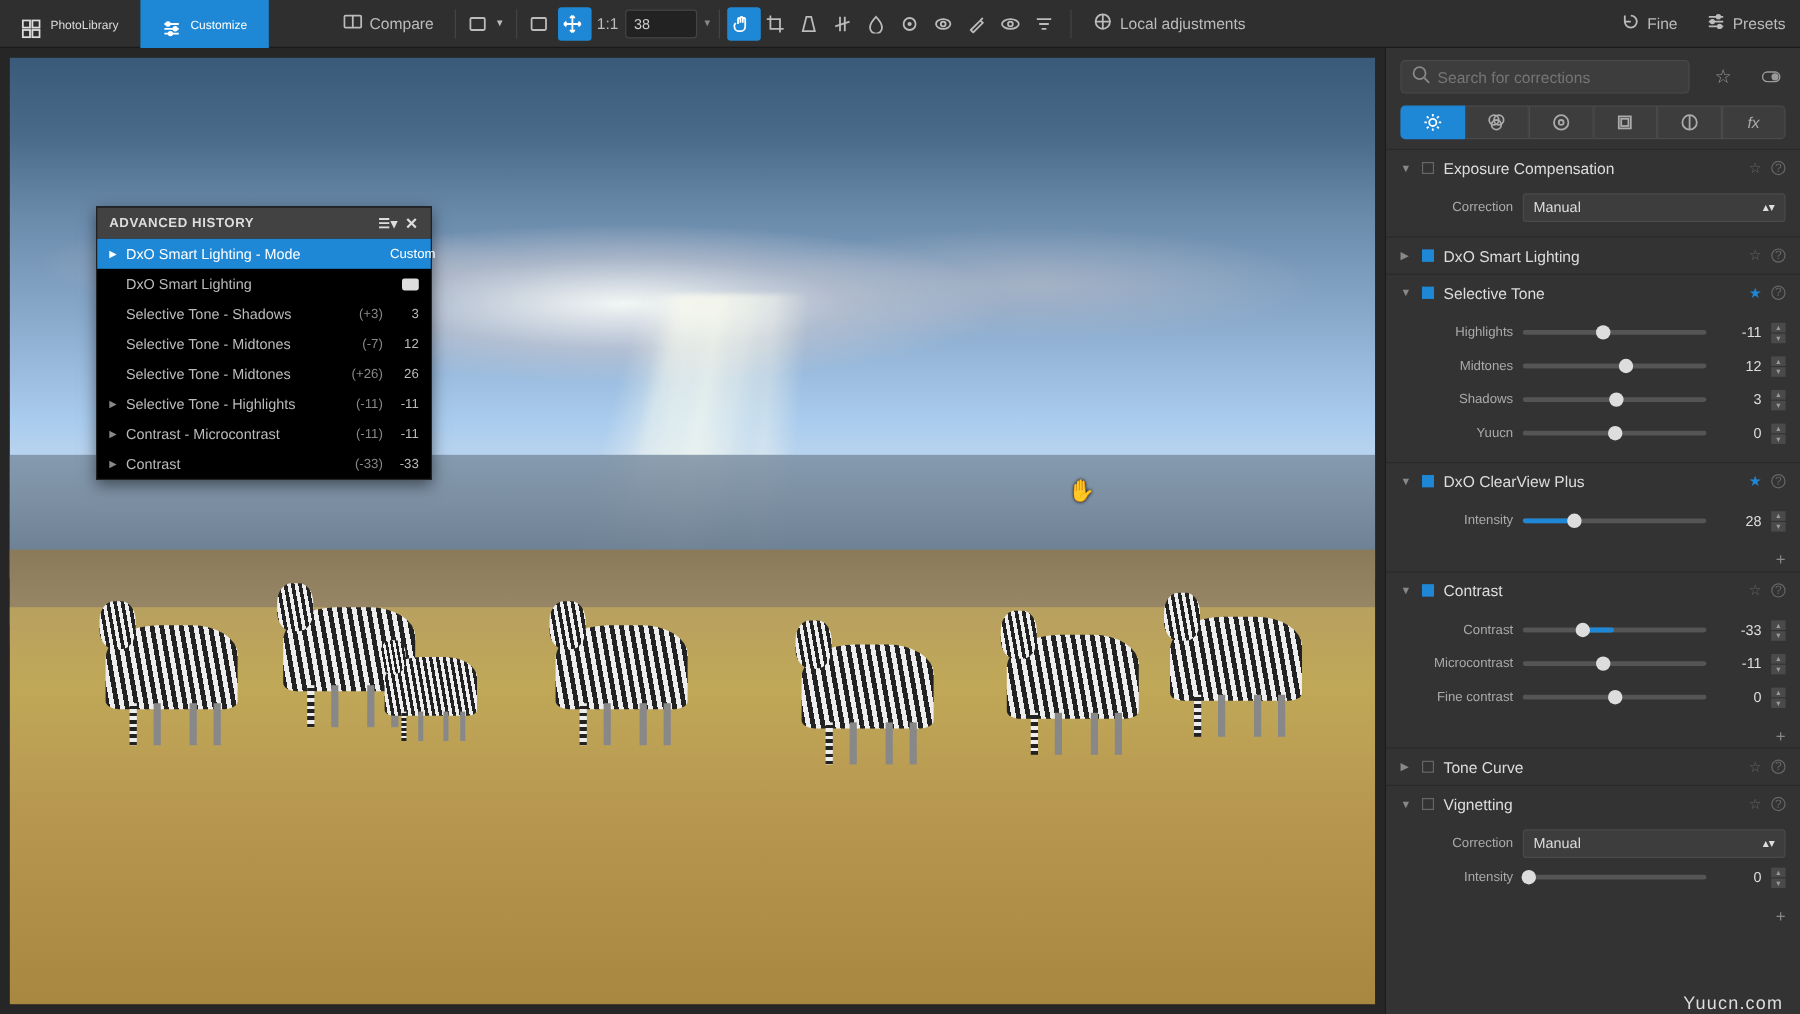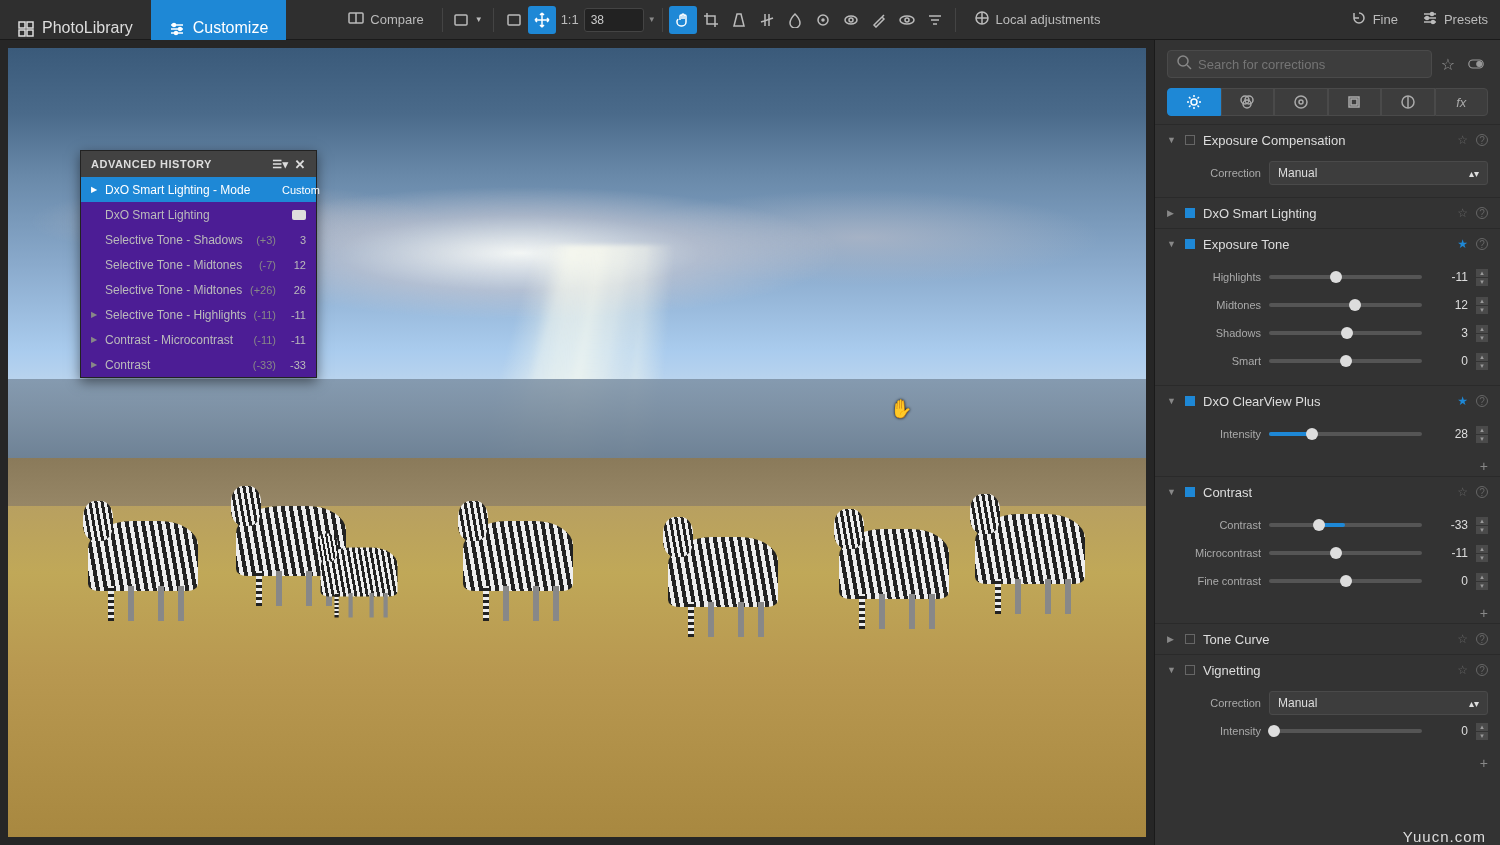--- a/index.html
+++ b/index.html
@@ -1,53 +1,53 @@
 <!DOCTYPE html>
 <html><head>
 <meta charset="utf-8">
 <style>
 *{margin:0;padding:0;box-sizing:border-box;font-family:-apple-system,BlinkMacSystemFont,"Segoe UI",Arial,sans-serif;user-select:none}
 body{width:1500px;height:845px;background:#2a2a2a;color:#ccc;overflow:hidden;position:relative}
 .toolbar{height:40px;background:#2f2f2f;display:flex;align-items:center;border-bottom:1px solid #1a1a1a}
-.tab{height:40px;display:flex;align-items:flex-end;padding:3px 18px;font-size:16px;color:#ddd;gap:8px;cursor:pointer}
+.tab{height:40px;display:flex;align-items:flex-start;padding:16px 18px;font-size:10px;color:#ddd;gap:8px;cursor:pointer}
 .tab.active{background:#1e88d6;color:#fff}
 .tab .ico{width:16px;height:16px;display:flex;align-items:center;justify-content:center}
-.tool-btn{height:28px;min-width:28px;display:flex;align-items:center;justify-content:center;color:#bbb;border-radius:3px;cursor:pointer;font-size:13px;gap:6px;padding:0 4px}
+.tool-btn{height:28px;min-width:28px;display:flex;align-items:center;justify-content:space-between;color:#bbb;border-radius:3px;cursor:pointer;font-size:13px;gap:6px;padding:0 4px}
 .tool-btn.wide{padding:0 12px}
 .tool-btn.active{background:#1e88d6;color:#fff}
 .sep{width:1px;height:24px;background:#444;margin:0 6px}
 .zoom-input{width:60px;height:24px;background:#222;border:1px solid #444;color:#ccc;font-size:12px;padding:0 6px;border-radius:3px}
 .spacer{flex:1}
 .main{display:flex;height:805px}
 .canvas-area{flex:1;background:#262626;position:relative;overflow:hidden;padding:8px}
 .photo{width:100%;height:100%;position:relative;overflow:hidden}
 .sky{position:absolute;top:0;left:0;right:0;height:55%;background:linear-gradient(180deg,#3a5a7a 0%,#4a6a8a 15%,#6a8aaa 30%,#8aaacc 50%,#aaccee 70%,#ccddee 85%)}
 .clouds{position:absolute;top:10%;left:0;right:0;height:40%;background:radial-gradient(ellipse 40% 30% at 45% 40%,rgba(255,255,250,0.9) 0%,rgba(200,200,210,0.6) 40%,transparent 70%),radial-gradient(ellipse 30% 20% at 20% 30%,rgba(180,180,190,0.7) 0%,transparent 60%),radial-gradient(ellipse 35% 25% at 75% 35%,rgba(190,190,200,0.6) 0%,transparent 60%)}
 .rays{position:absolute;top:25%;left:30%;width:40%;height:35%;background:linear-gradient(100deg,transparent 40%,rgba(255,255,240,0.5) 45%,rgba(255,255,240,0.7) 50%,rgba(255,255,240,0.5) 55%,transparent 60%),linear-gradient(105deg,transparent 35%,rgba(255,255,240,0.4) 42%,transparent 48%),linear-gradient(95deg,transparent 55%,rgba(255,255,240,0.4) 62%,transparent 68%);filter:blur(2px)}
 .mountains{position:absolute;top:42%;left:0;right:0;height:20%;background:linear-gradient(180deg,rgba(120,140,160,0.8) 0%,rgba(100,120,140,0.9) 50%,rgba(90,100,110,1) 100%)}
 .hills{position:absolute;top:52%;left:0;right:0;height:8%;background:linear-gradient(180deg,#8a7a5a 0%,#9a8a6a 100%)}
 .grass{position:absolute;top:58%;left:0;right:0;bottom:0;background:linear-gradient(180deg,#b8a060 0%,#c0a858 20%,#b89850 50%,#a88840 100%)}
 .zebra{position:absolute;width:110px;height:70px;background:repeating-linear-gradient(80deg,#222 0px,#222 4px,#eee 4px,#eee 8px);border-radius:40% 35% 10% 10%;top:60%}
 .zebra::before{content:'';position:absolute;width:30px;height:40px;background:repeating-linear-gradient(80deg,#222 0px,#222 3px,#eee 3px,#eee 6px);border-radius:40%;top:-20px;left:-5px}
 .zebra::after{content:'';position:absolute;width:6px;height:35px;background:repeating-linear-gradient(0deg,#222 0px,#222 3px,#eee 3px,#eee 6px);bottom:-30px;left:20px;box-shadow:20px 0 0 #888,50px 0 0 #888,70px 0 0 #888}
 .cursor{position:absolute;top:358px;left:890px;font-size:18px;color:#fff;text-shadow:0 0 3px #000}
-.history-panel{position:absolute;top:110px;left:80px;width:237px;background:#4c1d95;border:1px solid #222;box-shadow:0 4px 12px rgba(0,0,0,0.5);font-size:12px}
+.history-panel{position:absolute;top:132px;left:80px;width:280px;background:#000000;border:1px solid #222;box-shadow:0 4px 12px rgba(0,0,0,0.5);font-size:12px}
 .history-header{height:26px;background:#424242;display:flex;align-items:center;padding:0 10px;font-size:11px;font-weight:600;color:#ddd;justify-content:space-between;letter-spacing:0.5px}
 .history-header .hbtns{display:flex;gap:6px;align-items:center}
 .history-item{height:25px;display:flex;align-items:center;padding:0 10px;color:#bbb;cursor:pointer;gap:6px}
 .history-item.sel{background:#1e88d6;color:#fff}
 .history-item .tri{font-size:8px;color:#888;width:8px}
 .history-item.sel .tri{color:#fff}
 .history-item .lbl{flex:1}
 .history-item .delta{color:#888;font-size:11px}
 .history-item.sel .delta{color:#ddd}
 .history-item .val{width:24px;text-align:right;font-size:11px}
 .history-item .sw{width:14px;height:10px;background:#ddd;border-radius:2px}
 .right-panel{width:346px;background:#333;border-left:1px solid #1a1a1a;display:flex;flex-direction:column;overflow-y:auto}
-.search-row{padding:10px 12px;display:flex;gap:4px;align-items:center}
+.search-row{padding:10px 12px;display:flex;gap:16px;align-items:center}
 .search-box{flex:1;height:28px;background:#3d3d3d;border:1px solid #4a4a4a;border-radius:4px;display:flex;align-items:center;padding:0 8px;gap:6px;color:#888}
 .search-box input{background:none;border:none;color:#ccc;font-size:13px;flex:1;outline:none}
 .icon-btn{width:24px;height:24px;display:flex;align-items:center;justify-content:center;color:#999;cursor:pointer}
 .tab-row{display:flex;padding:0 12px 8px;gap:0}
 .ptab{flex:1;height:28px;display:flex;align-items:center;justify-content:center;background:#3d3d3d;border:1px solid #4a4a4a;cursor:pointer;color:#aaa}
 .ptab:first-child{border-radius:4px 0 0 4px}
 .ptab:last-child{border-radius:0 4px 4px 0}
 .ptab.active{background:#1e88d6;color:#fff;border-color:#1e88d6}
 .section{border-top:1px solid #2a2a2a}
 .sect-head{height:30px;display:flex;align-items:center;padding:0 12px;gap:8px;cursor:pointer;font-size:13px}
@@ -382,21 +382,21 @@
         <span class="ttl">DxO Smart Lighting</span>
         <span class="star">☆</span>
         <span class="help">?</span>
       </div>
     </div>
 
     <div class="section">
       <div class="sect-head">
         <span class="arr">▼</span>
         <span class="chk on"></span>
-        <span class="ttl">Exposure Tone</span>
+        <span class="ttl">Selective Tone</span>
         <span class="star" style="color:#1e88d6">★</span>
         <span class="help">?</span>
       </div>
       <div class="sect-body">
         <div class="prow">
             <span class="plbl">Highlights</span>
             <div class="pslider">
               <div class="thumb" style="left:44%"></div>
             </div>
             <span class="pval">-11</span>
@@ -421,21 +421,21 @@
             <div class="pslider">
               <div class="thumb" style="left:51%"></div>
             </div>
             <span class="pval">3</span>
             <div class="pstepper">
               <div>▴</div>
               <div>▾</div>
             </div>
           </div>
         <div class="prow">
-            <span class="plbl">Smart</span>
+            <span class="plbl">Yuucn</span>
             <div class="pslider">
               <div class="thumb" style="left:50%"></div>
             </div>
             <span class="pval">0</span>
             <div class="pstepper">
               <div>▴</div>
               <div>▾</div>
             </div>
           </div>
       </div>

